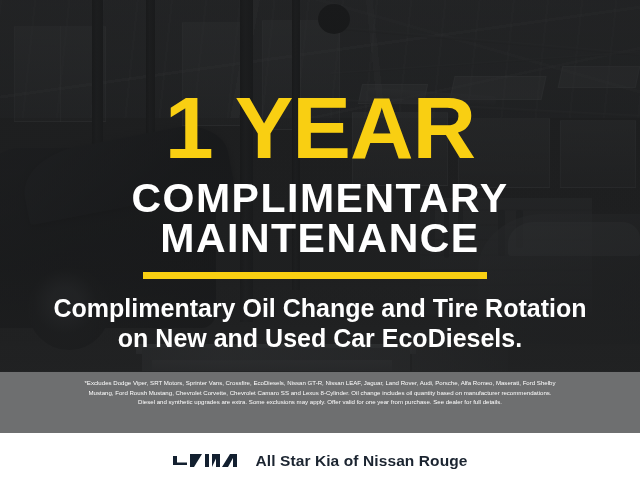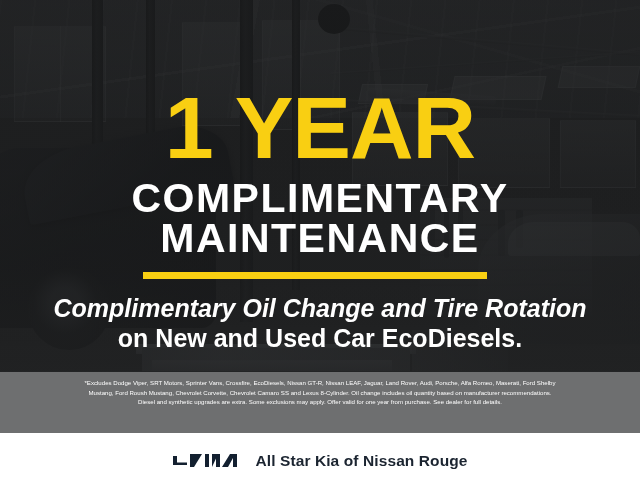--- a/index.html
+++ b/index.html
@@ -207,21 +207,21 @@
 
   .offer {
     position:absolute;
     left:0; width:640px;
     color:#ffffff;
     font-weight:bold;
     font-size:25px;
     line-height:30px;
     letter-spacing:0;
   }
-  .offer.l1 { top:293px;font-style:italic; }
+  .offer.l1 { top:293px; }
   .offer.l2 { top:323px; }
 
   
   .disclaimer {
     position:absolute;
     left:0; top:372px; width:640px; height:61px;
     background:#6e6f70;
     color:#ffffff;
     font-size:6.1px;
     line-height:9.6px;

